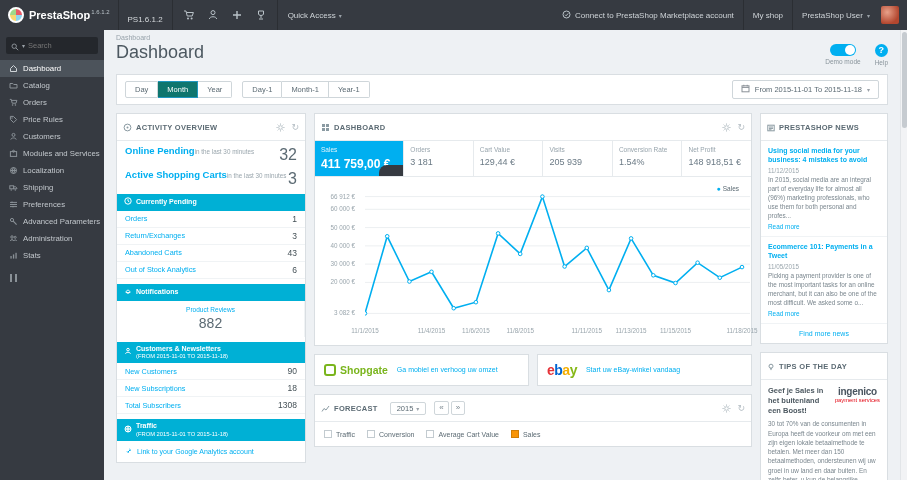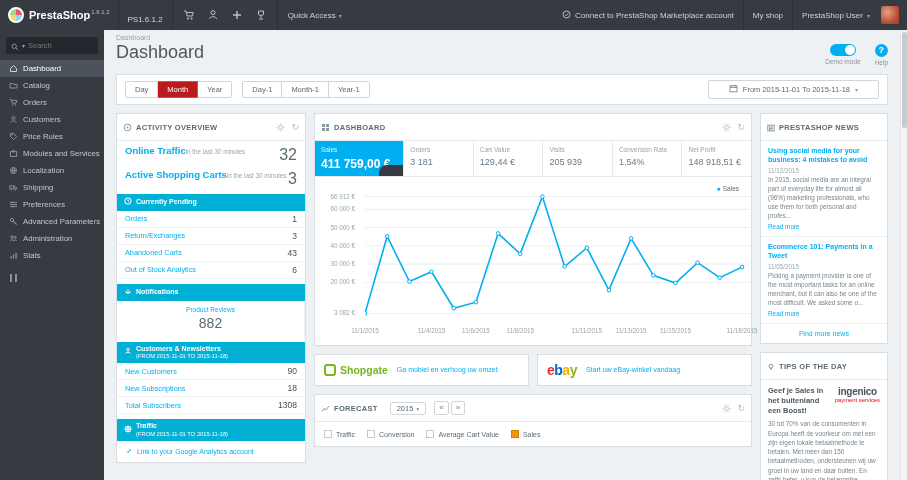--- a/index.html
+++ b/index.html
@@ -54,23 +54,23 @@
   .help-circle { width:13px; height:13px; border-radius:50%; background:#00aff0; color:#fff;
                  font-size:9px; font-weight:bold; text-align:center; line-height:13px; }
 
   .filter-bar { margin:4px 12px 8px; background:#fff; border:1px solid #d9dee2;
                 padding:5px 8px; display:flex; align-items:center; gap:10px; }
   .btn-group { display:flex; }
   .fbtn { font-size:7.5px; padding:3px 9px; background:#fff; border:1px solid #cfd6da;
           color:#5b6a73; border-left-width:0; cursor:pointer; }
   .fbtn:first-child { border-left-width:1px; border-radius:2px 0 0 2px; }
   .fbtn:last-child { border-radius:0 2px 2px 0; }
-  .fbtn.active { background:#b91c1c; border-color:#1f97bf; color:#fff; }
+  .fbtn.active { background:#0f766e; border-color:#1f97bf; color:#fff; }
   .date-box { margin-left:auto; display:flex; align-items:center; gap:5px;
-              border:1px solid #cfd6da; background:#fff; padding:3px 20px;
+              border:1px solid #cfd6da; background:#fff; padding:3px 8px;
               font-size:7.5px; color:#5b6a73; border-radius:2px; cursor:pointer; }
 
   .columns { display:flex; gap:8px; margin:0 12px; align-items:flex-start; }
   .col-activity { width:190px; flex:0 0 190px; }
   .col-middle { flex:1; min-width:0; }
   .col-news { width:128px; flex:0 0 128px; }
 
   .panel { background:#fff; border:1px solid #d9dee2; margin-bottom:8px; }
   .panel-h { display:flex; align-items:center; gap:4px; padding:4px 6px;
              border-bottom:1px solid #e6eaed; color:#5b6a73; }
@@ -248,34 +248,34 @@
           <path d="M0.8 1.4 h1.5 l0.9 3.8 h3.8 l0.9-2.8 H2.7" fill="none" stroke="#8a9197"></path>
           <circle cx="3.6" cy="7" r="0.8" fill="#8a9197"></circle>
           <circle cx="6.4" cy="7" r="0.8" fill="#8a9197"></circle>
         </svg>
       </span>
     <span>Orders</span>
   </div>
   <div class="menu-item">
     <span class="mi-ic">
         <svg width="9" height="9" viewBox="0 0 9 9">
+          <path d="M1.4 1.4 H4.4 L7.6 4.6 L4.6 7.6 L1.4 4.4 Z" fill="none" stroke="#8a9197"></path>
+          <circle cx="3" cy="3" r="0.7" fill="#8a9197"></circle>
+        </svg>
+      </span>
+    <span>Price Rules</span>
+  </div>
+  <div class="menu-item">
+    <span class="mi-ic">
+        <svg width="9" height="9" viewBox="0 0 9 9">
           <circle cx="4.5" cy="2.9" r="1.5" fill="none" stroke="#8a9197"></circle>
           <path d="M1.8 7.6 C1.8 5.4 7.2 5.4 7.2 7.6" fill="none" stroke="#8a9197"></path>
         </svg>
       </span>
     <span>Customers</span>
-  </div>
-  <div class="menu-item">
-    <span class="mi-ic">
-        <svg width="9" height="9" viewBox="0 0 9 9">
-          <path d="M1.4 1.4 H4.4 L7.6 4.6 L4.6 7.6 L1.4 4.4 Z" fill="none" stroke="#8a9197"></path>
-          <circle cx="3" cy="3" r="0.7" fill="#8a9197"></circle>
-        </svg>
-      </span>
-    <span>Price Rules</span>
   </div>
   <div class="menu-item">
     <span class="mi-ic">
         <svg width="9" height="9" viewBox="0 0 9 9">
           <rect x="1.4" y="2.6" width="6.2" height="4.8" fill="none" stroke="#8a9197"></rect>
           <circle cx="4.5" cy="2.2" r="1" fill="none" stroke="#8a9197"></circle>
         </svg>
       </span>
     <span>Modules and Services</span>
   </div>
@@ -396,21 +396,21 @@
           <span class="t">ACTIVITY OVERVIEW</span>
           <span class="ph-tools">
             <span><svg width="9" height="9" viewBox="0 0 10 10">
                   <circle cx="5" cy="5" r="2" fill="none" stroke="#b6bfc5"></circle>
                   <path d="M5 .5 V2 M5 8 V9.5 M.5 5 H2 M8 5 H9.5 M1.8 1.8 L2.9 2.9 M7.1 7.1 L8.2 8.2 M8.2 1.8 L7.1 2.9 M2.9 7.1 L1.8 8.2" stroke="#b6bfc5"></path>
                 </svg></span>
             <span class="refresh-g">↻</span>
           </span>
         </div>
         <div class="av-metric">
-          <span class="lab"><span>Online Traffic</span><span class="sub">in the last 30 minutes</span></span>
+          <span class="lab"><span>Online Pending</span><span class="sub">in the last 30 minutes</span></span>
           <span class="val">32</span>
         </div>
         <div class="av-metric">
           <span class="lab"><span>Active Shopping Carts</span><span class="sub">in the last 30 minutes</span></span>
           <span class="val">3</span>
         </div>
 
         <div class="cyan-bar">
           <span><svg width="8" height="8" viewBox="0 0 8 8">
                 <circle cx="4" cy="4" r="3.2" fill="none" stroke="#fff"></circle>

